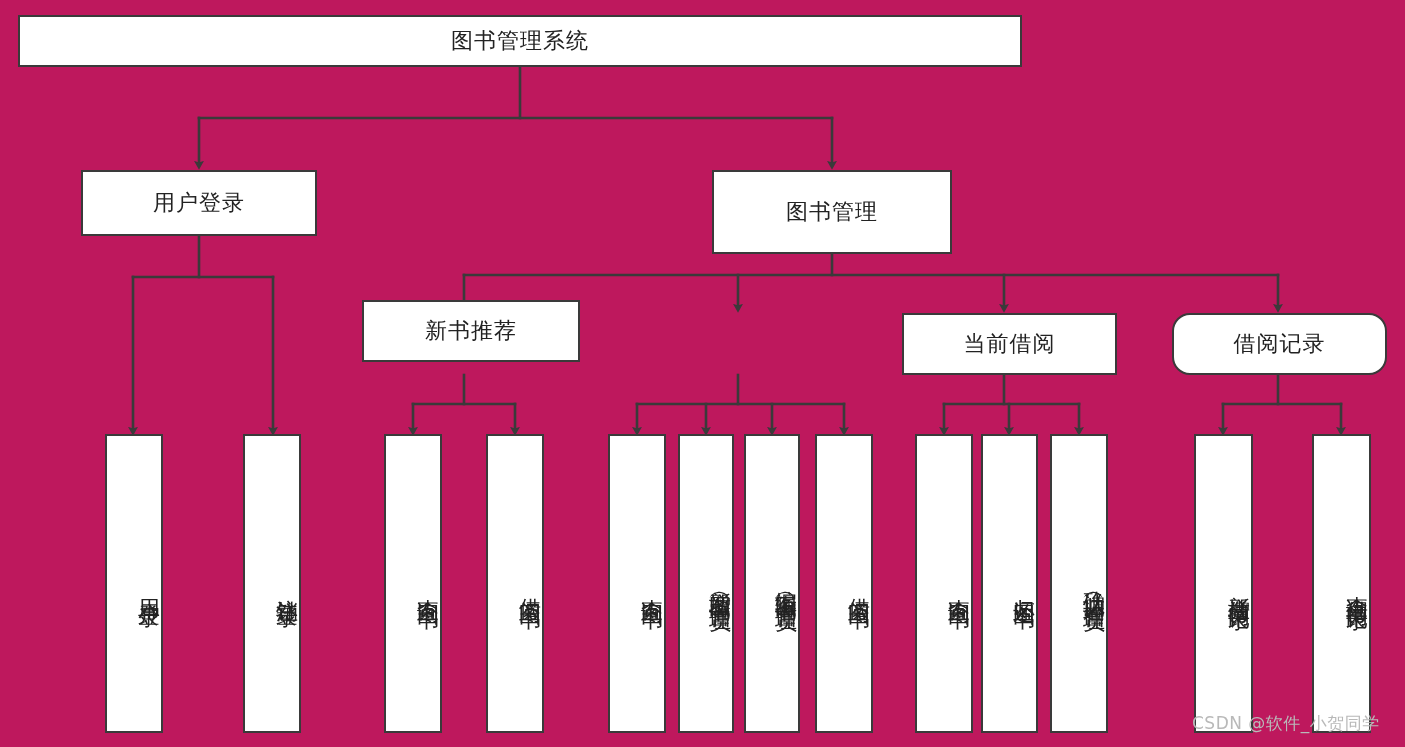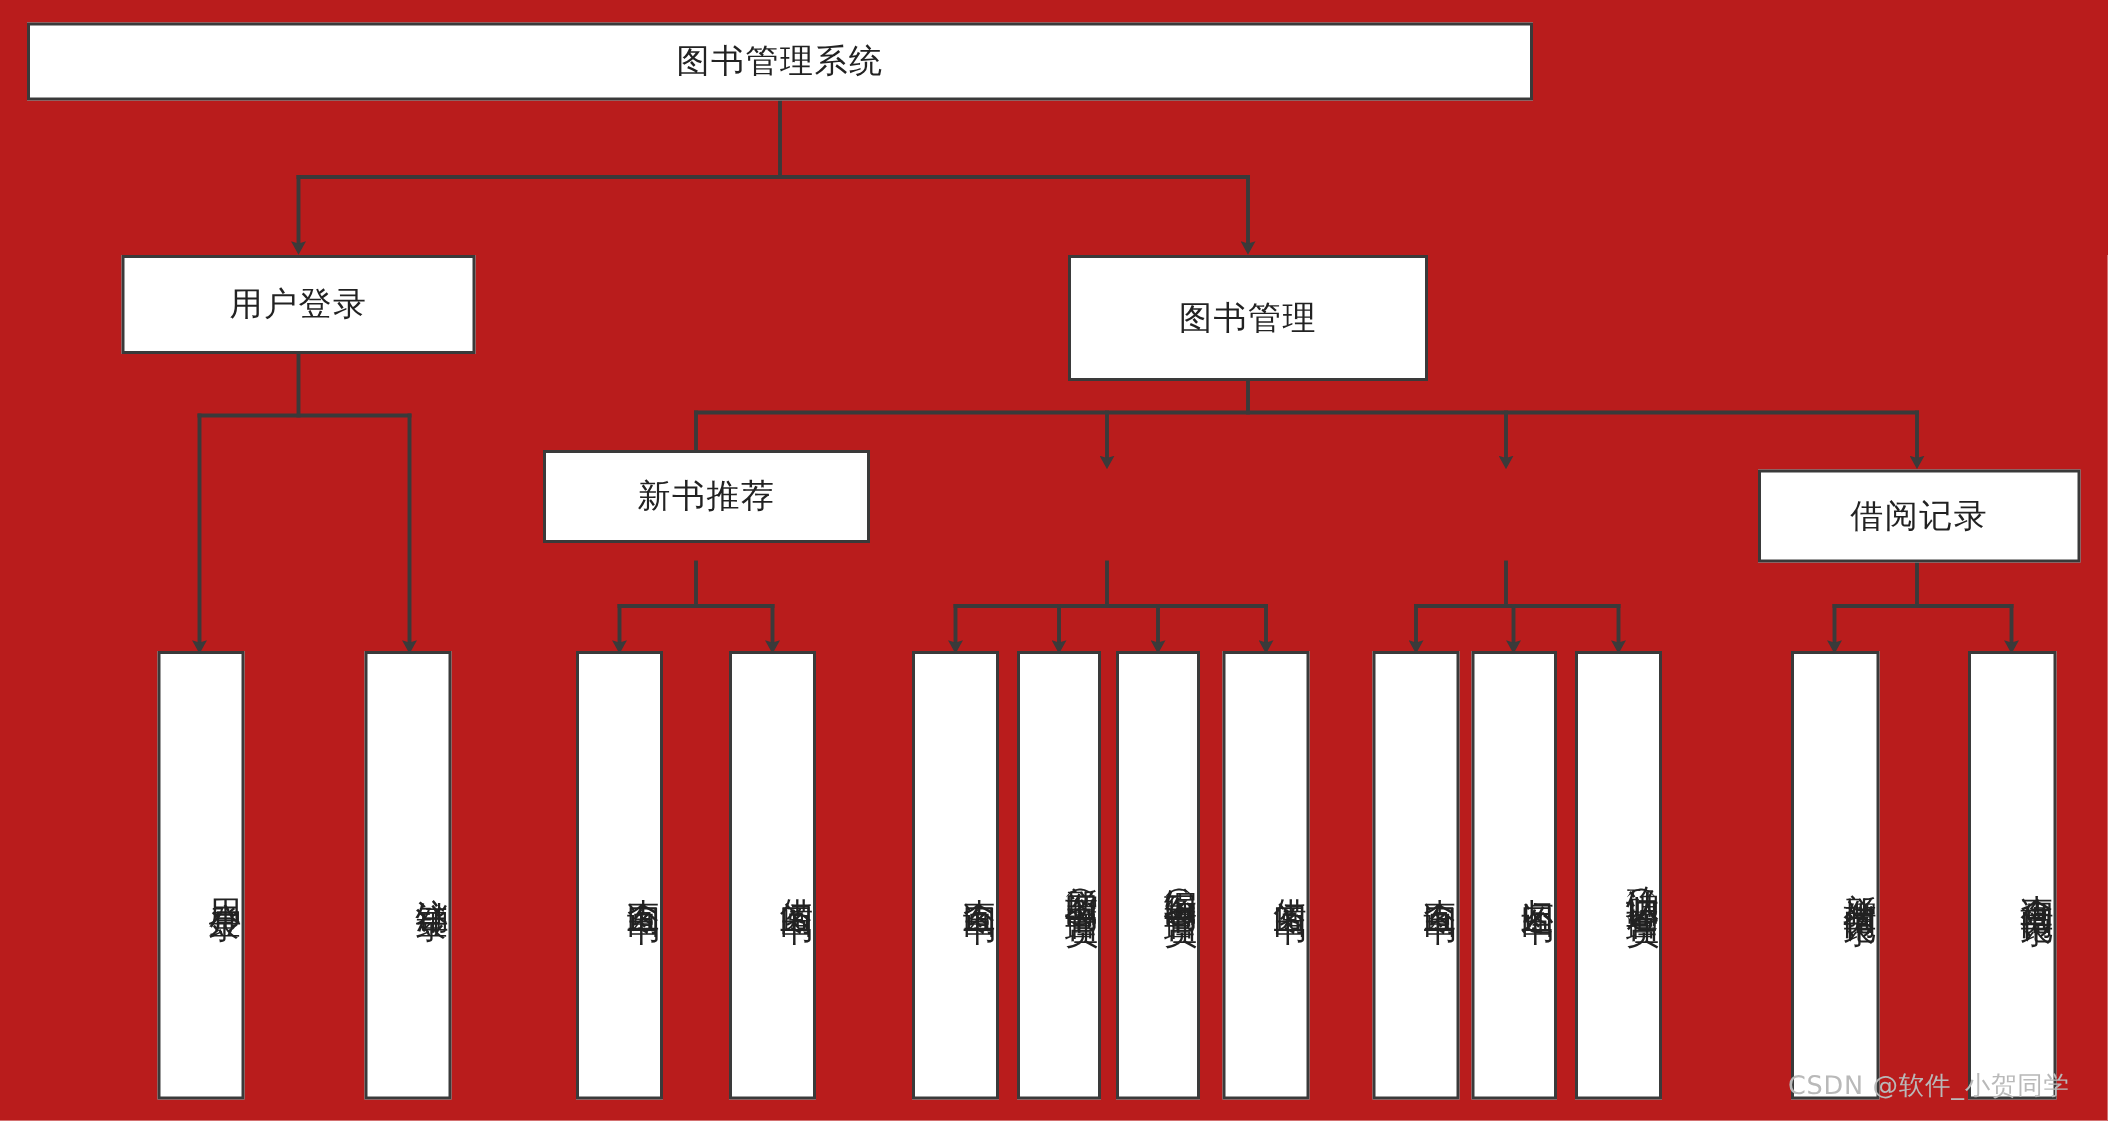--- a/index.html
+++ b/index.html
@@ -1,20 +1,20 @@
 <!DOCTYPE html>
 <html><head>
 <meta charset="utf-8">
 <style>
   html,body{margin:0;padding:0;background:#ffffff;}
   body{
     width:1405px;height:747px;overflow:hidden;
     font-family:"DejaVu Sans","Liberation Sans",sans-serif;
   }
-  #stage{position:relative;width:1405px;height:747px;background:#b91c1c;}
+  #stage{position:relative;width:1405px;height:747px;background:#be185d;}
   svg#wires{position:absolute;left:0;top:0;width:1405px;height:747px;}
   .node{
     position:absolute;
     box-sizing:border-box;
     background:#ffffff;
     border:2.5px solid #3a3a3a;
     display:flex;align-items:center;justify-content:center;
     color:#222;
   }
   .node.h{ font-size:22px; letter-spacing:1px; }
@@ -103,22 +103,25 @@
 
   <div class="node h" style="left:712px;top:170px;width:240px;height:84px;">
     <span class="txt">图书管理</span>
   </div>
 
   <div class="node h" style="left:362px;top:300px;width:218px;height:62px;">
     <span class="txt">新书推荐</span>
   </div>
 
 
+  <div class="node h" style="left:902px;top:313px;width:215px;height:62px;">
+    <span class="txt">当前借阅</span>
+  </div>
 
-  <div class="node h" style="left:1172px;top:313px;width:215px;height:62px;">
+  <div class="node h" style="left:1172px;top:313px;width:215px;height:62px;border-radius:18px;">
     <span class="txt">借阅记录</span>
   </div>
 
   <div class="node v" style="left:105px;top:434px;width:58px;height:299px;">
     <span class="txt">用户登录</span>
   </div>
 
   <div class="node v" style="left:243px;top:434px;width:58px;height:299px;">
     <span class="txt">注销登录</span>
   </div>

